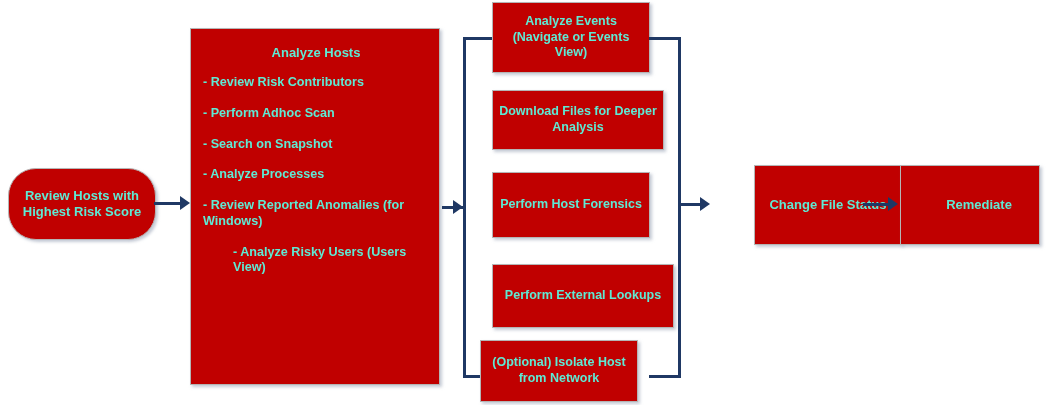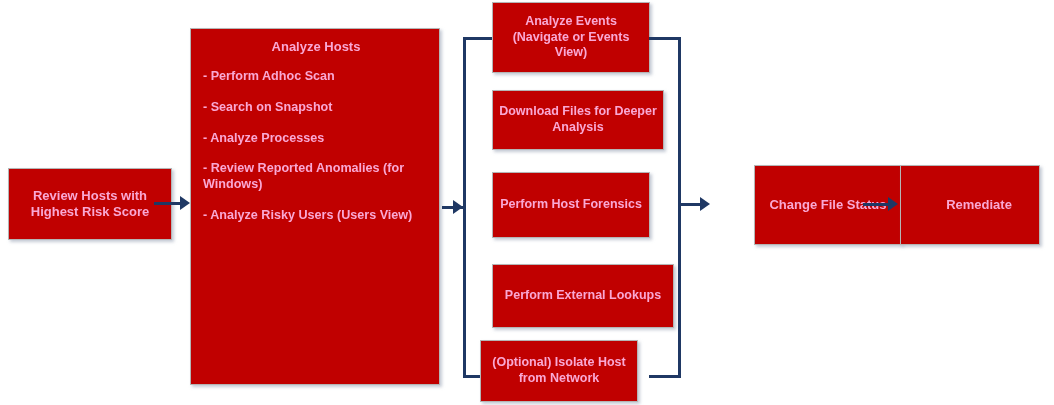--- a/index.html
+++ b/index.html
@@ -13,55 +13,55 @@
   #canvas {
     position: relative;
     width: 1054px;
     height: 405px;
     background: #ffffff;
     overflow: hidden;
   }
   .node {
     position: absolute;
     background: #C00000;
-    color: #f9a8d4;
+    color: #5eead4;
     font-weight: bold;
     box-sizing: border-box;
     display: flex;
     align-items: center;
     justify-content: center;
     text-align: center;
     box-shadow: 2px 2px 3px rgba(150,160,180,0.55);
     border: 1px solid #b5b5b5;
     line-height: 1.25;
     padding: 2px 6px;
   }
   .node-sm { font-size: 12.5px; }
   .node-md { font-size: 13px; }
 
   
   .node-list {
     display: block;
     text-align: left;
-    padding: 10px 10px 8px 12px;
+    padding: 16px 10px 8px 12px;
     font-size: 12.6px;
   }
   .node-list .list-title {
     display: block;
     text-align: center;
     font-weight: bold;
     margin: 0 0 14px 0;
     font-size: 13px;
   }
   .node-list .list-item {
     display: block;
     margin: 0 0 15px 0;
     font-weight: bold;
   }
-  .node-list .list-item:last-child { margin-bottom: 0; }
+  .node-list .list-item:last-child { margin-bottom: 0; margin-left: 30px; }
 
   
   .conn {
     position: absolute;
     background: #1F3864;
   }
   .h-line { height: 3px; }
   .v-line { width: 3px; }
 
   .arrow-head {
@@ -71,29 +71,30 @@
     border-top: 7px solid transparent;
     border-bottom: 7px solid transparent;
     border-left: 10px solid #1F3864;
   }
 </style>
 </head>
 <body>
 
 <div id="canvas">
 
-  <div class="node node-md" style="left:8px; top:168px; width:164px; height:72px;">
+  <div class="node node-md" style="left:8px; top:168px; width:148px; height:72px;border-radius:28px;">
     <span>Review Hosts with Highest Risk Score</span>
   </div>
 
   <div class="conn h-line" style="left:154px; top:202px; width:28px;"></div>
   <div class="arrow-head" style="left:180px; top:196px;"></div>
 
   <div class="node node-list" style="left:190px; top:28px; width:250px; height:357px;">
     <span class="list-title">Analyze Hosts</span>
+    <span class="list-item">- Review Risk Contributors</span>
     <span class="list-item">- Perform Adhoc Scan</span>
     <span class="list-item">- Search on Snapshot</span>
     <span class="list-item">- Analyze Processes</span>
     <span class="list-item">- Review Reported Anomalies (for Windows)</span>
     <span class="list-item">- Analyze Risky Users (Users View)</span>
   </div>
 
   <div class="conn h-line" style="left:442px; top:206px; width:22px;"></div>
   <div class="arrow-head" style="left:453px; top:200px;"></div>
 

